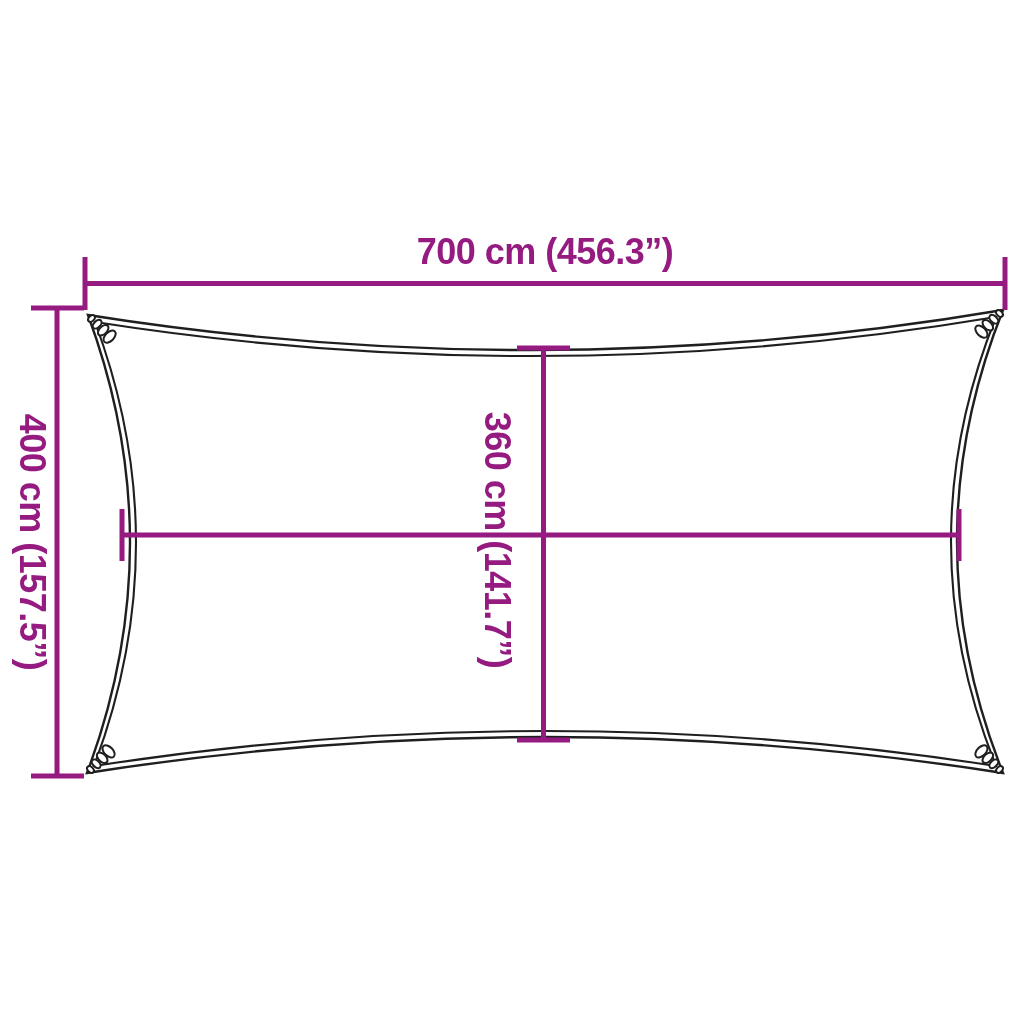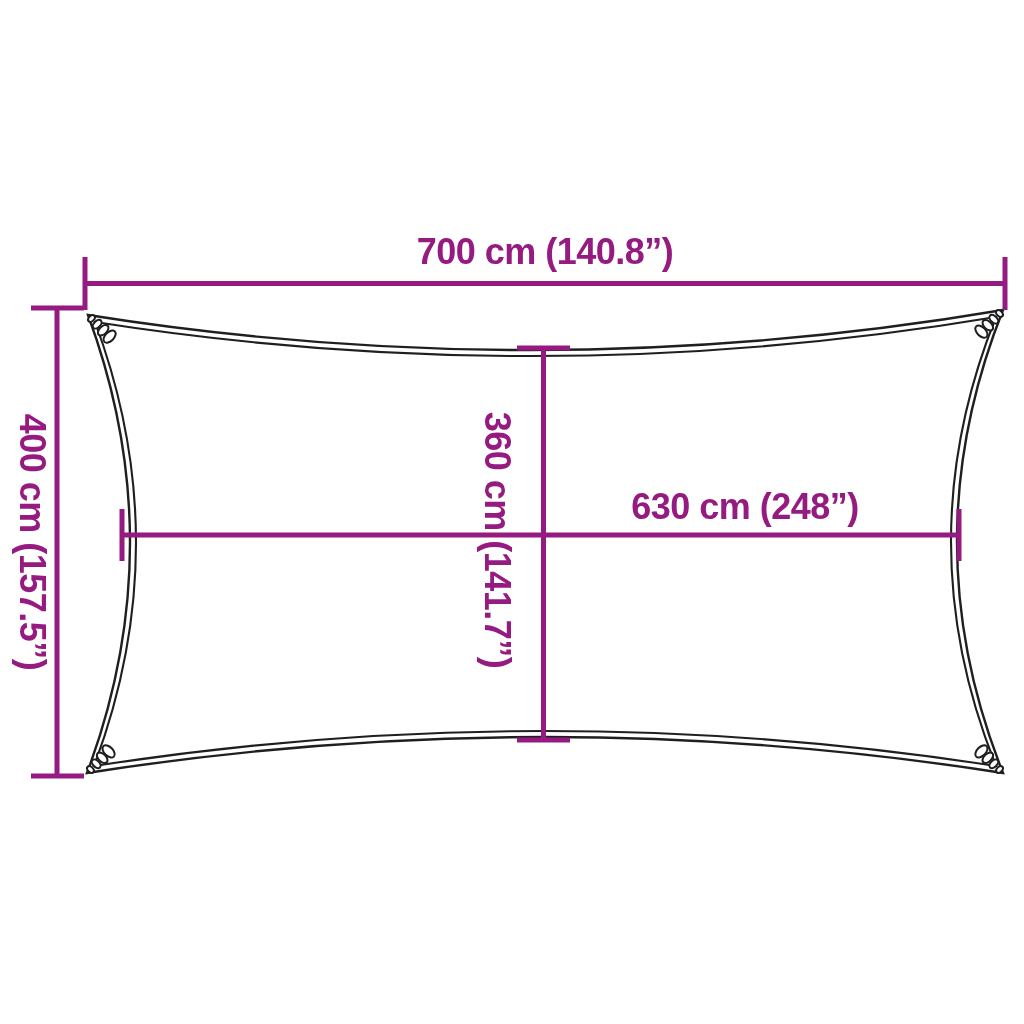--- a/index.html
+++ b/index.html
@@ -109,21 +109,20 @@
       <line x1="517" y1="740" x2="570" y2="740"></line>
     </g>
 
     <g stroke="#951b81" stroke-width="5">
       <line x1="122" y1="535" x2="959" y2="535"></line>
       <line x1="122" y1="509" x2="122" y2="561"></line>
       <line x1="959" y1="509" x2="959" y2="561"></line>
     </g>
   </svg>
 
-  <div class="dim-label h label-top-width">700 cm (140.8”)</div>
+  <div class="dim-label h label-top-width">700 cm (456.3”)</div>
 
-  <div class="dim-label h label-inner-width">630 cm (248”)</div>
 
   <div class="dim-label label-left-height">400 cm (157.5”)</div>
 
   <div class="dim-label label-inner-height">360 cm (141.7”)</div>
 
 </div>
 
 </body></html>

